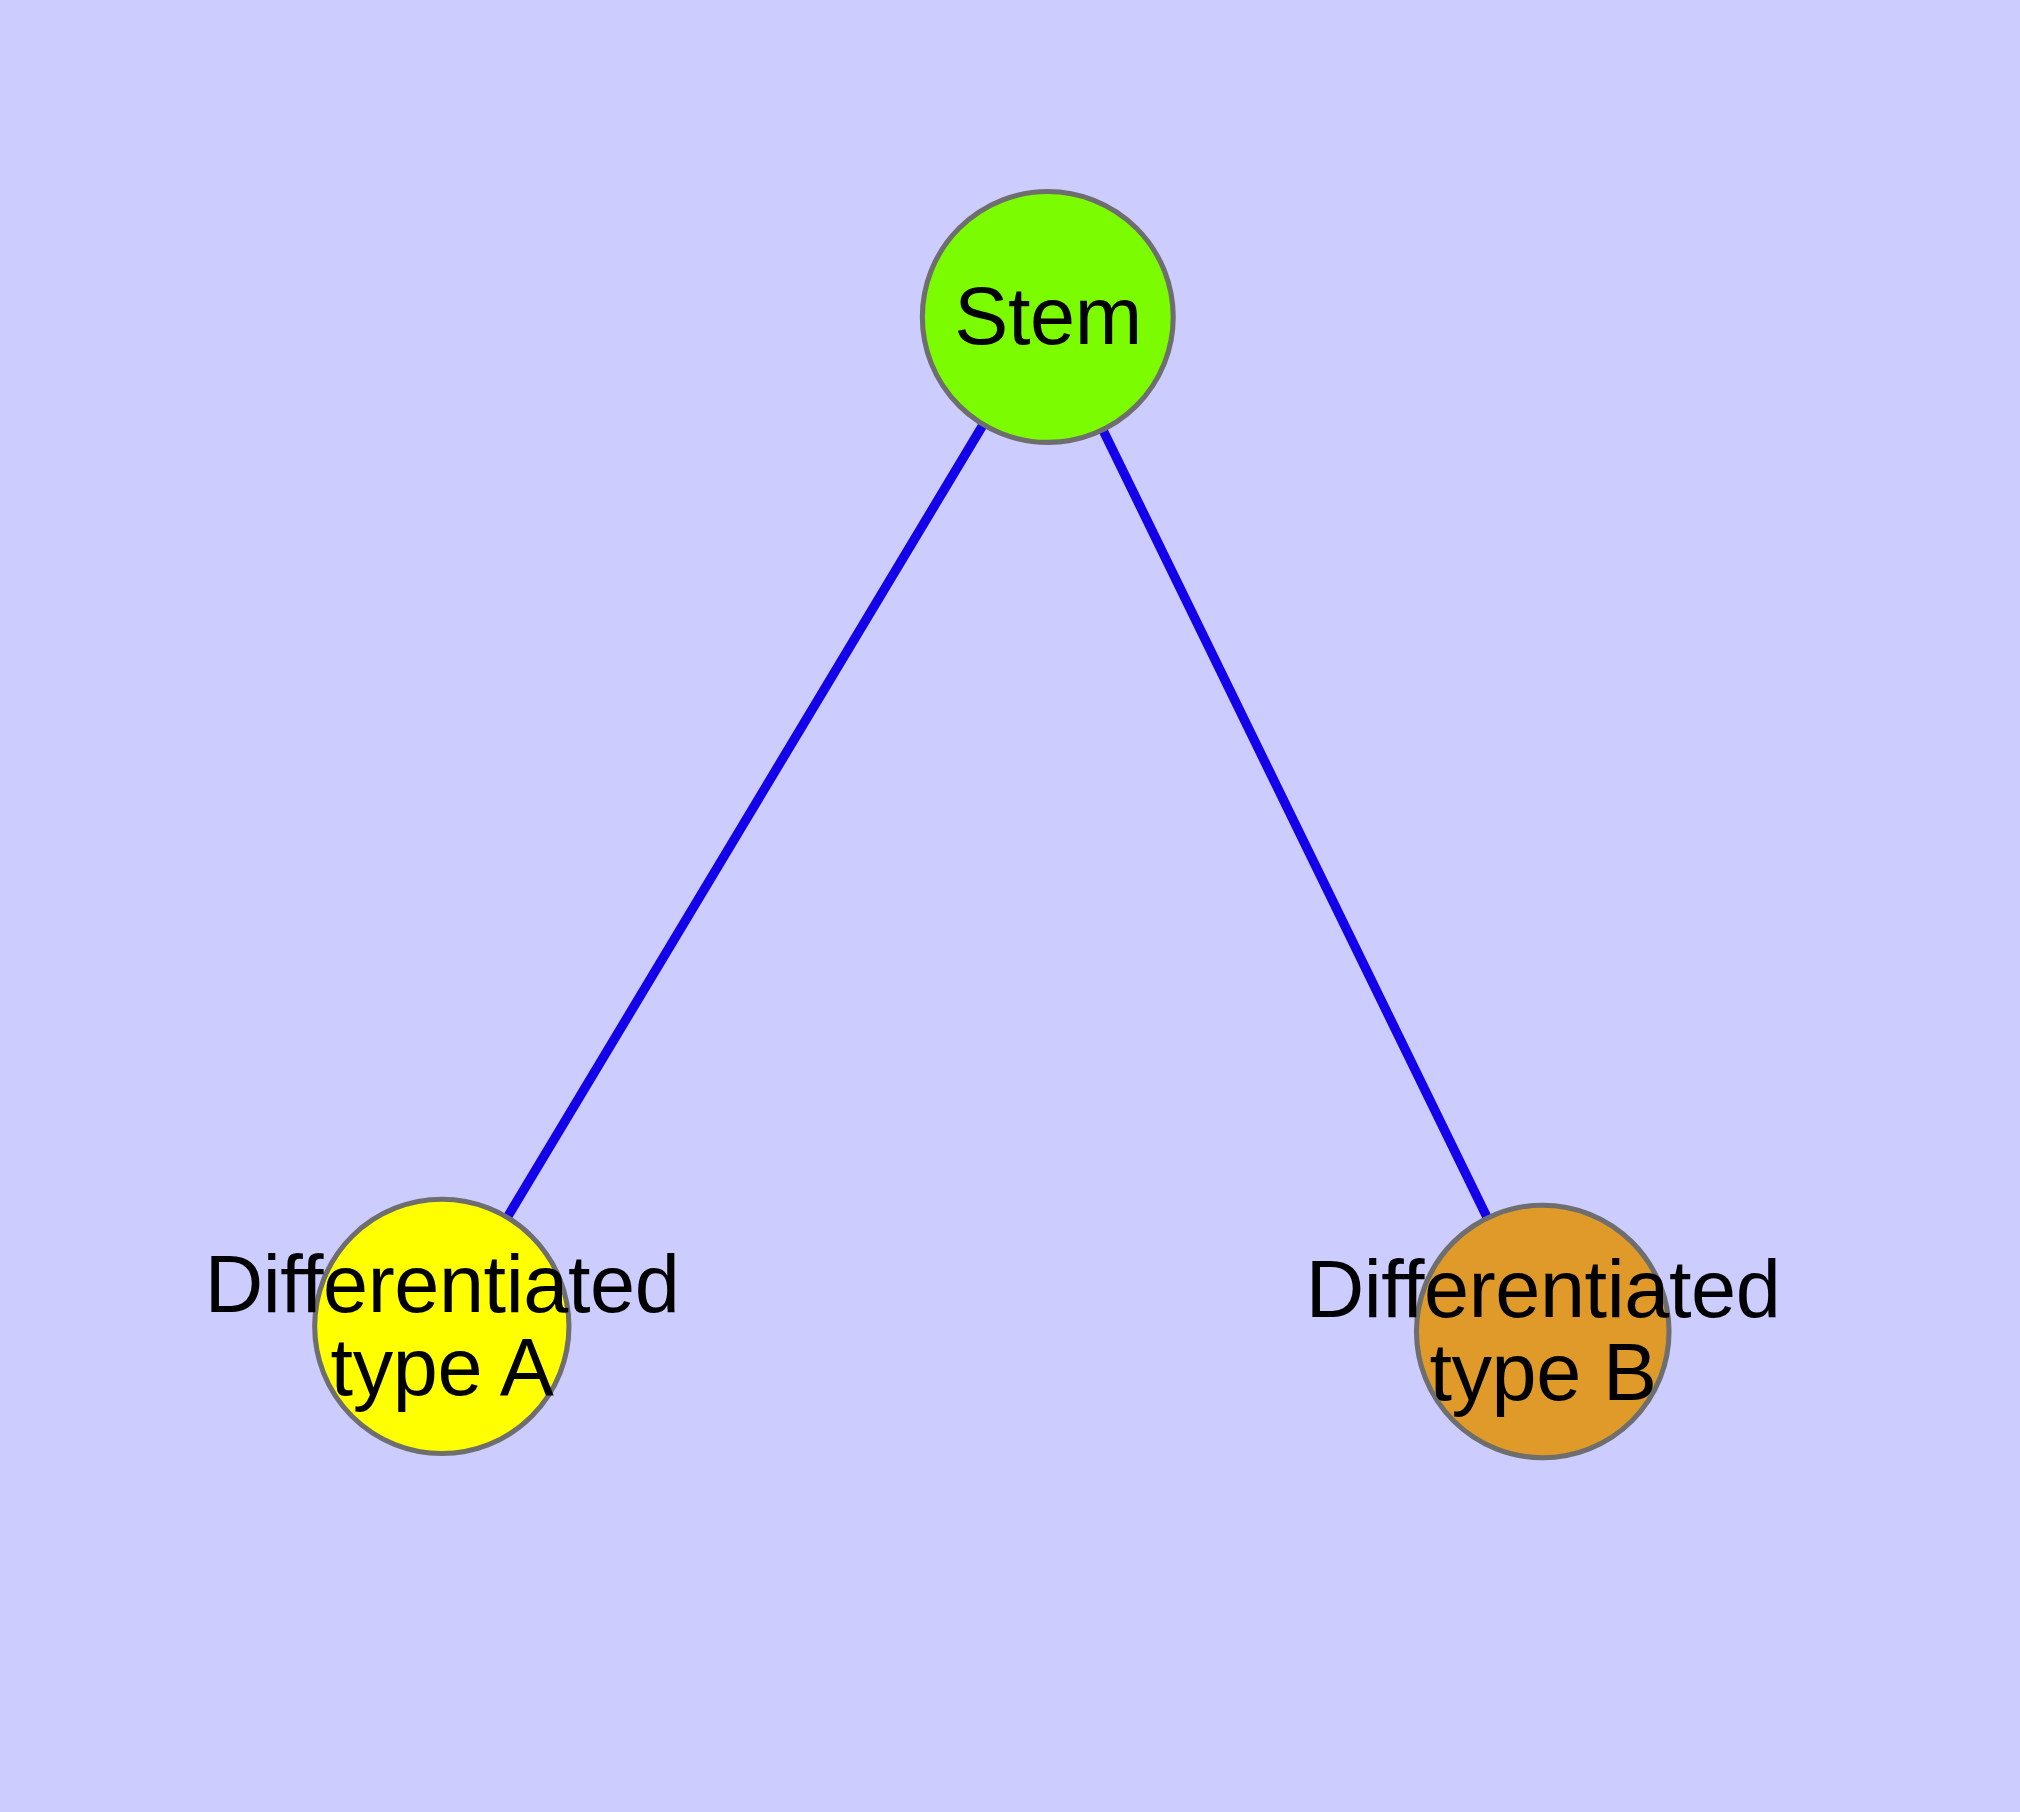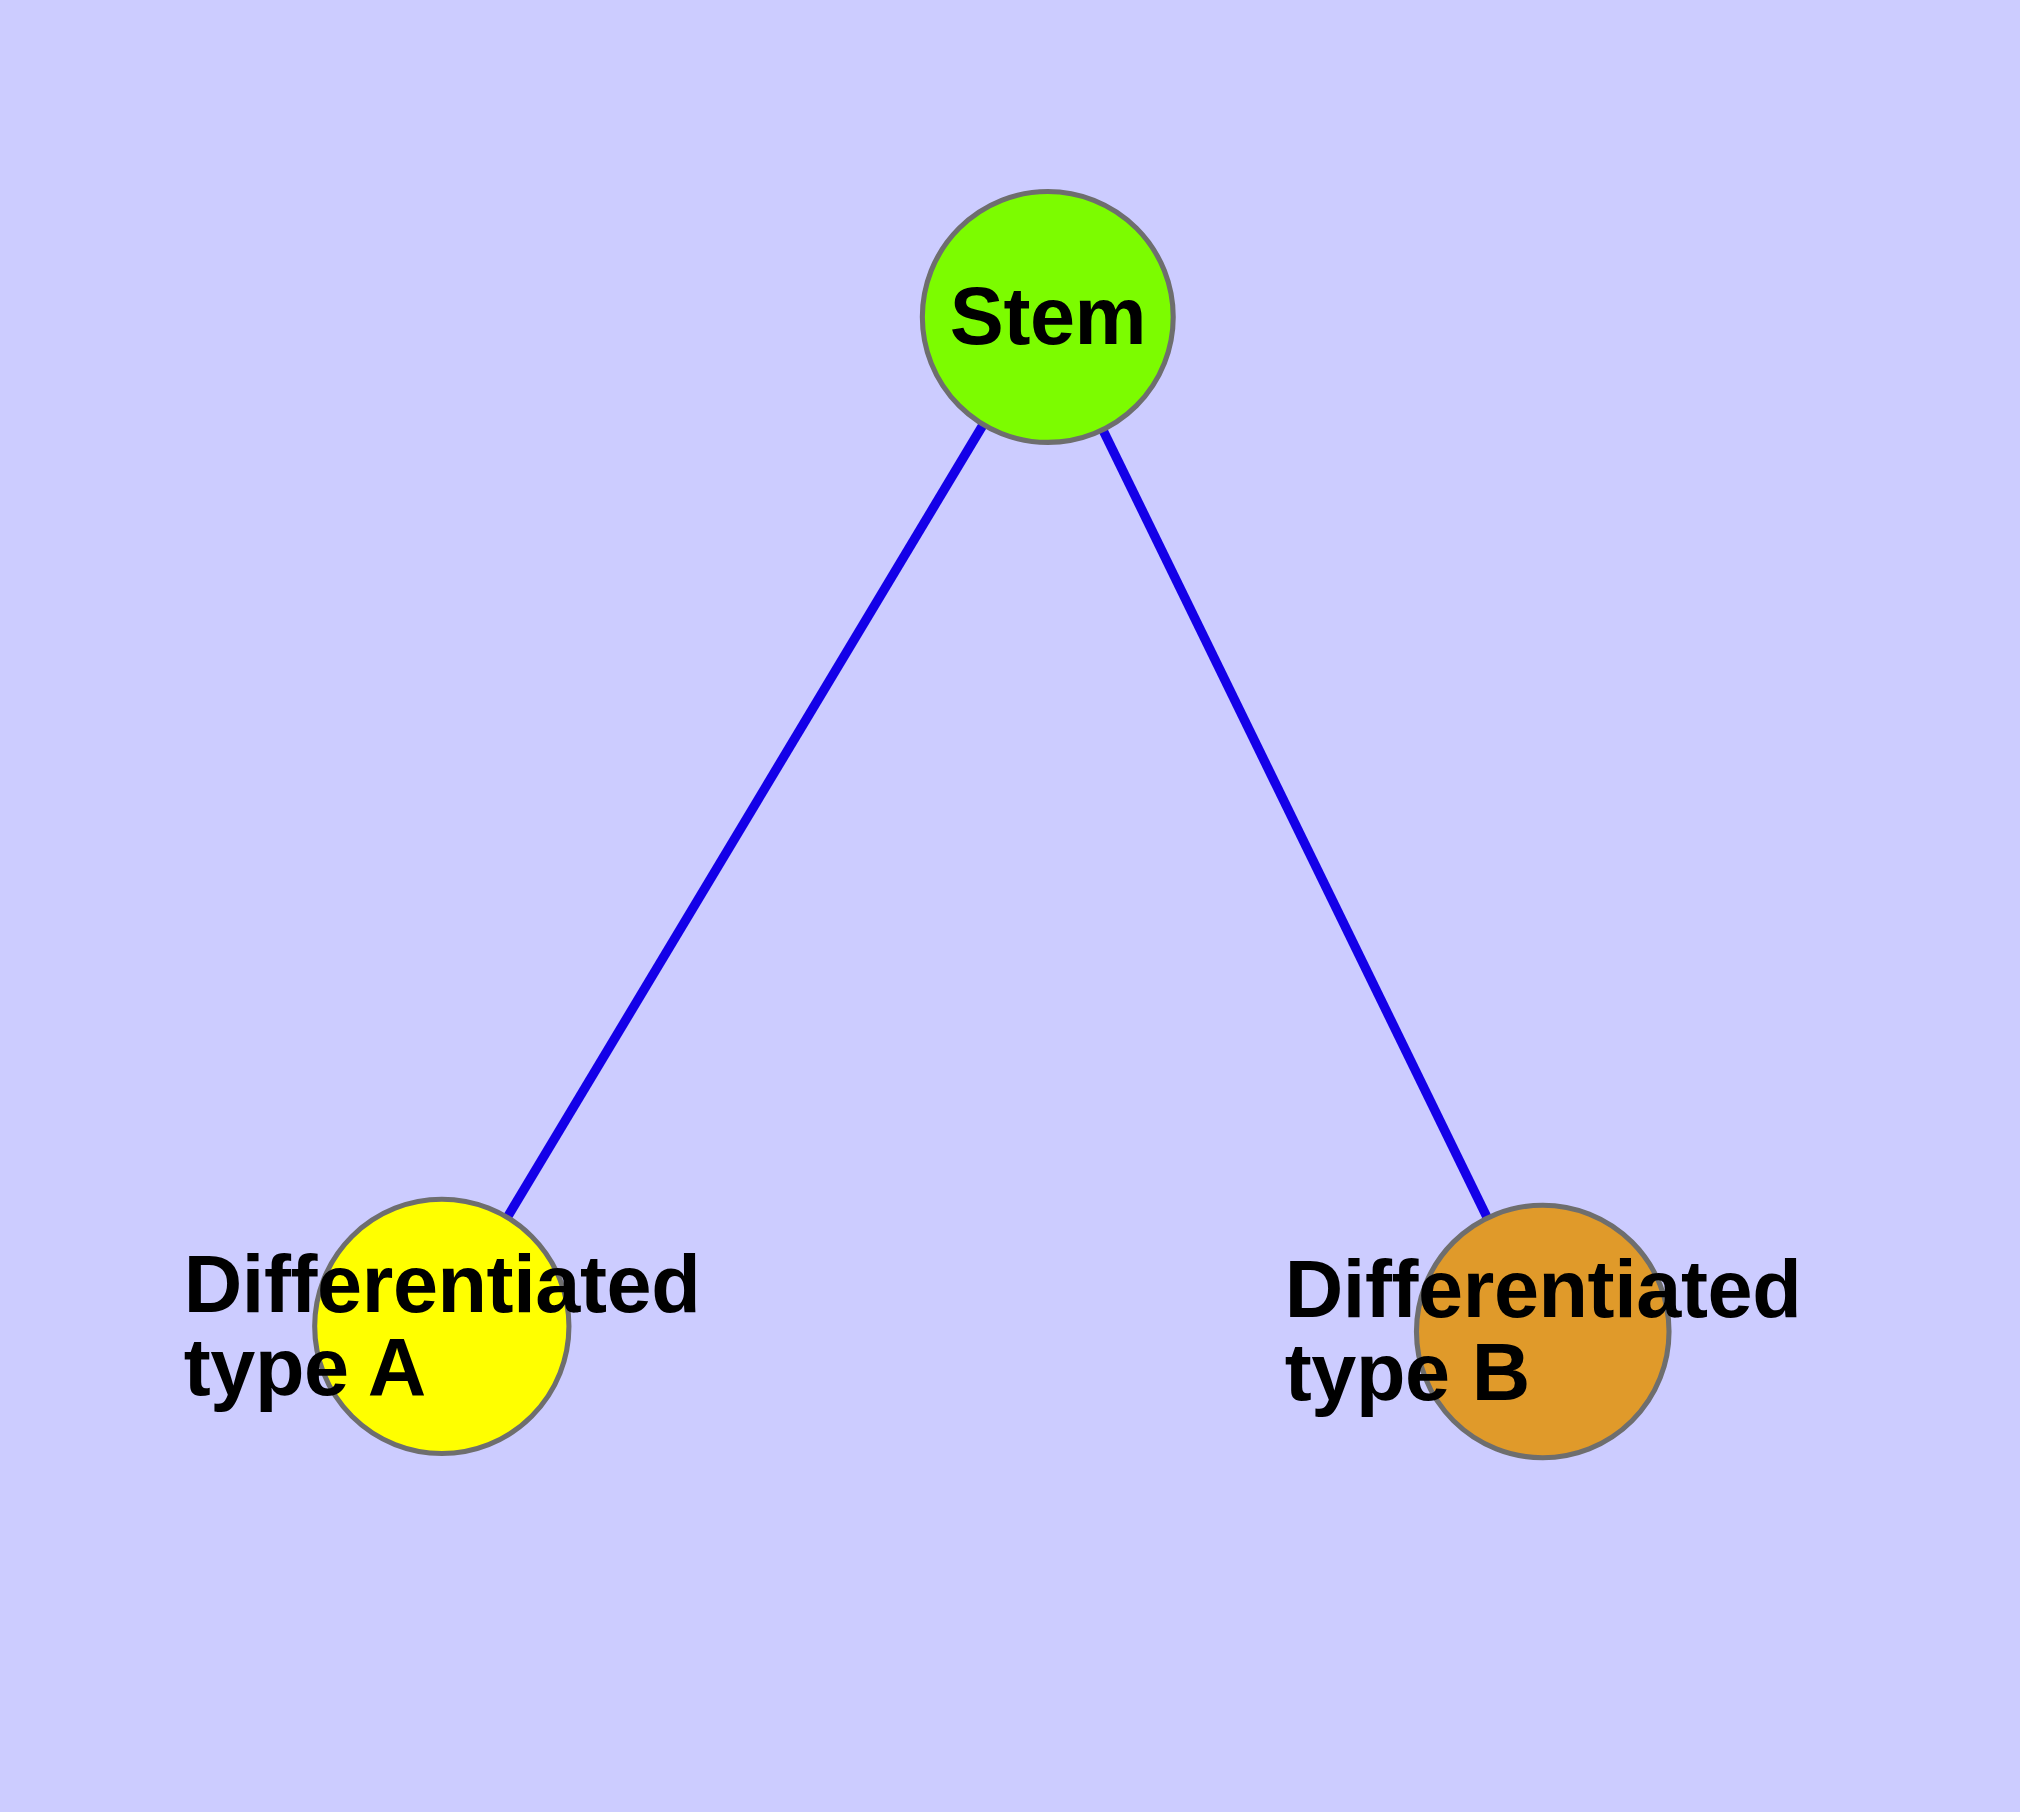--- a/index.html
+++ b/index.html
@@ -23,24 +23,24 @@
   #graph-svg {
     position: absolute;
     top: 0;
     left: 0;
     width: 2021px;
     height: 1812px;
   }
   .node-label {
     position: absolute;
     color: #000000;
-    font-weight: bold;
+    font-weight: normal;
     font-size: 81px;
     line-height: 1.03;
-    text-align: left;
+    text-align: center;
     white-space: pre;
     letter-spacing: -0.4px;
     transform: translate(-50%, -50%);
     pointer-events: none;
     user-select: none;
   }
 </style>
 </head>
 <body>
 

